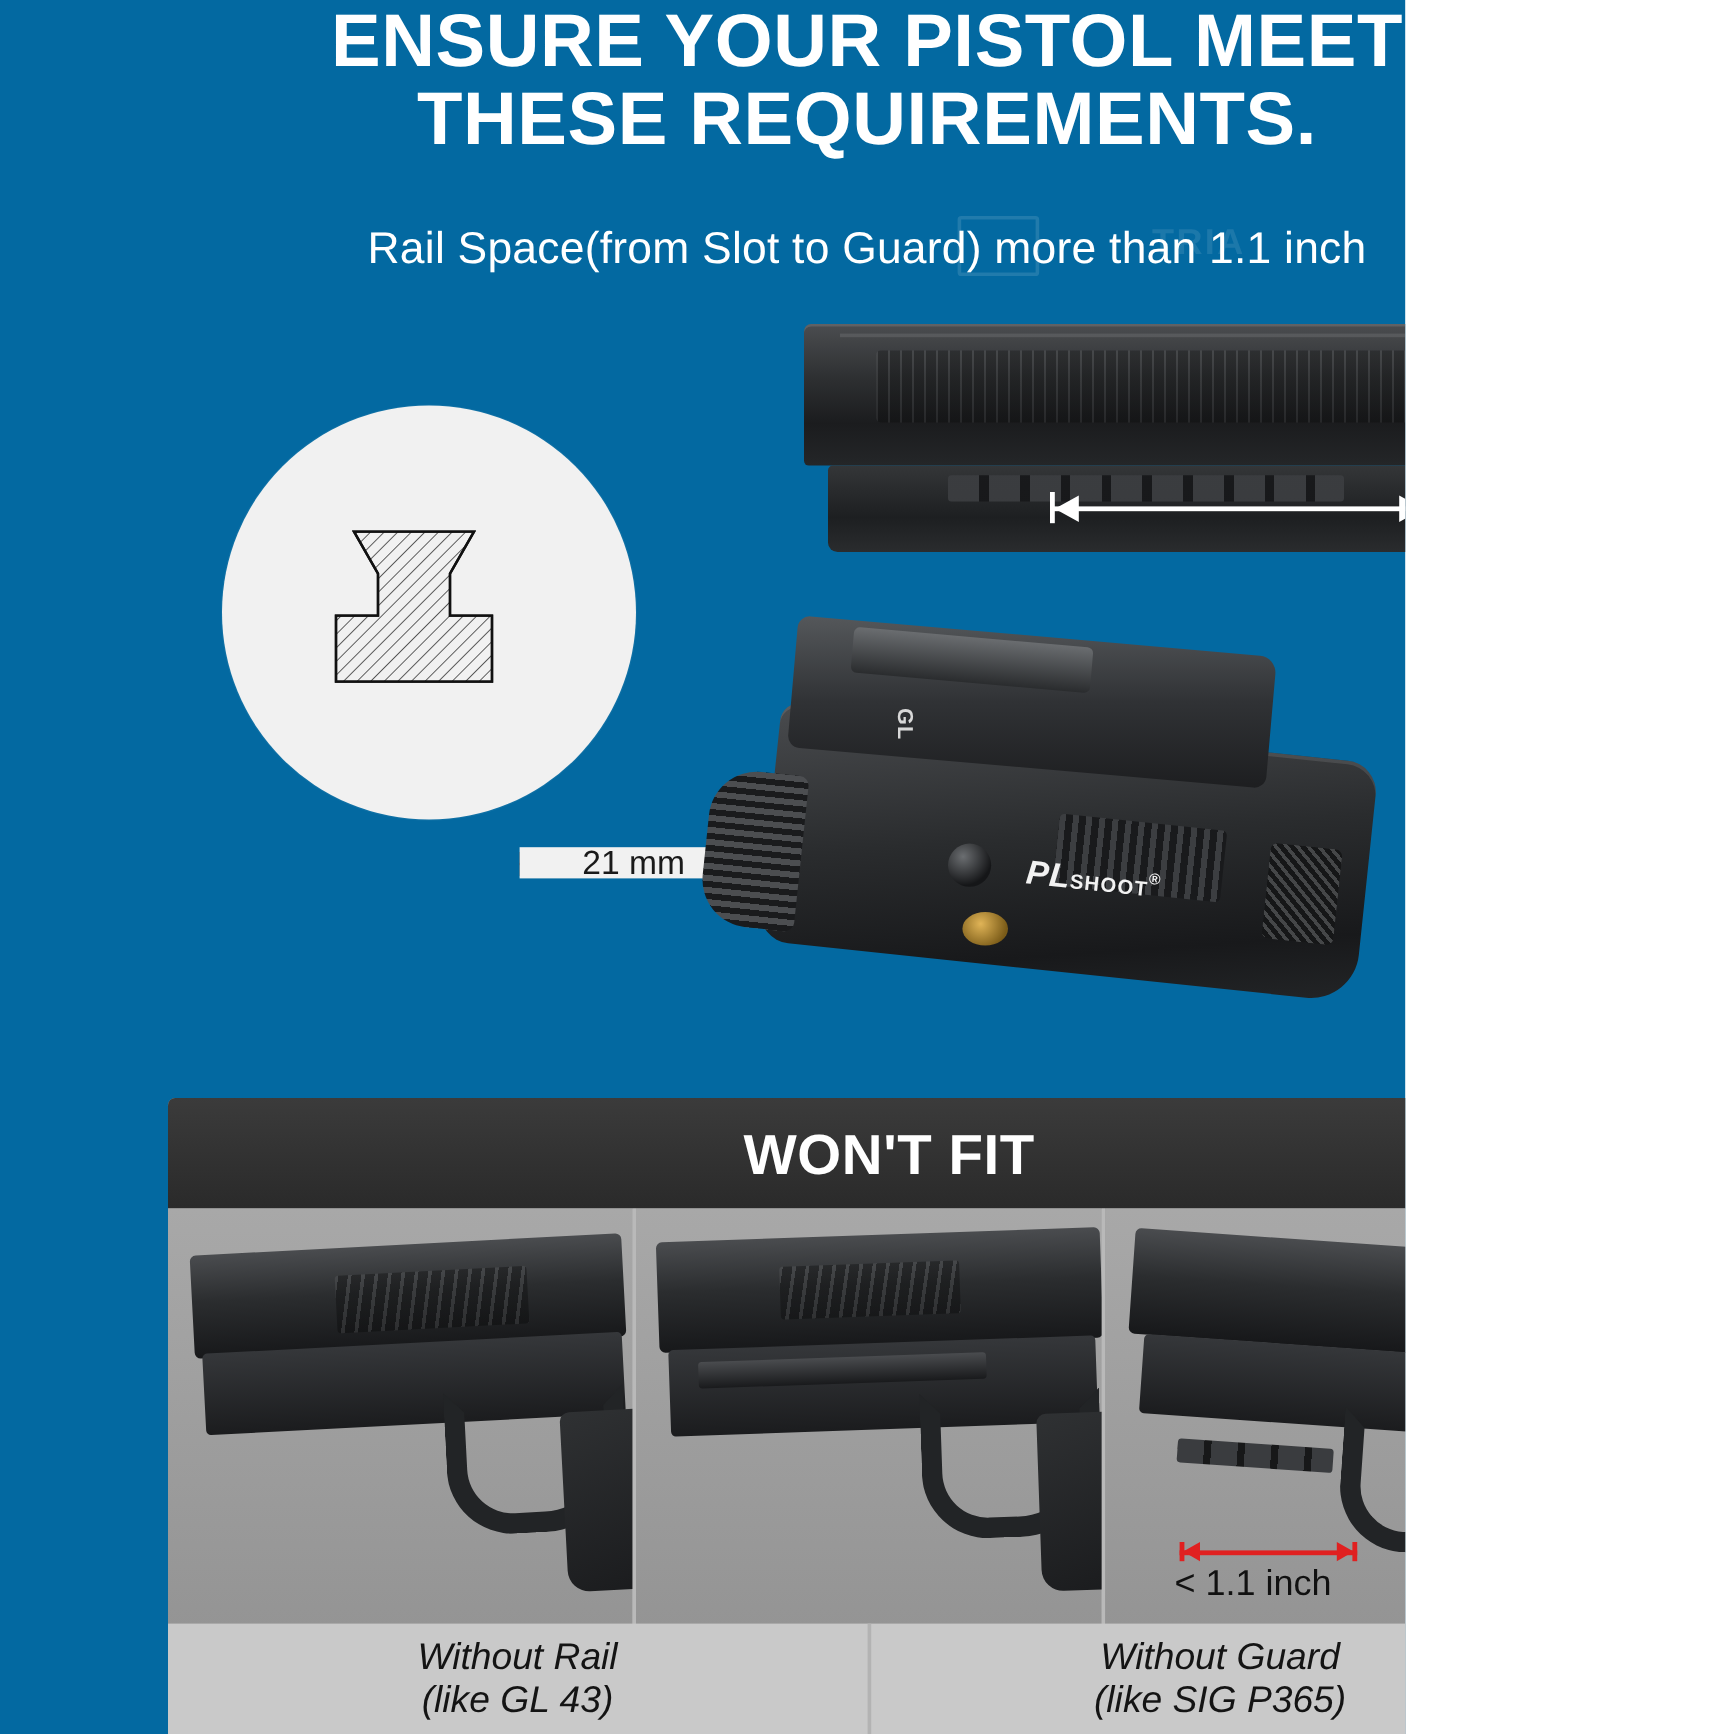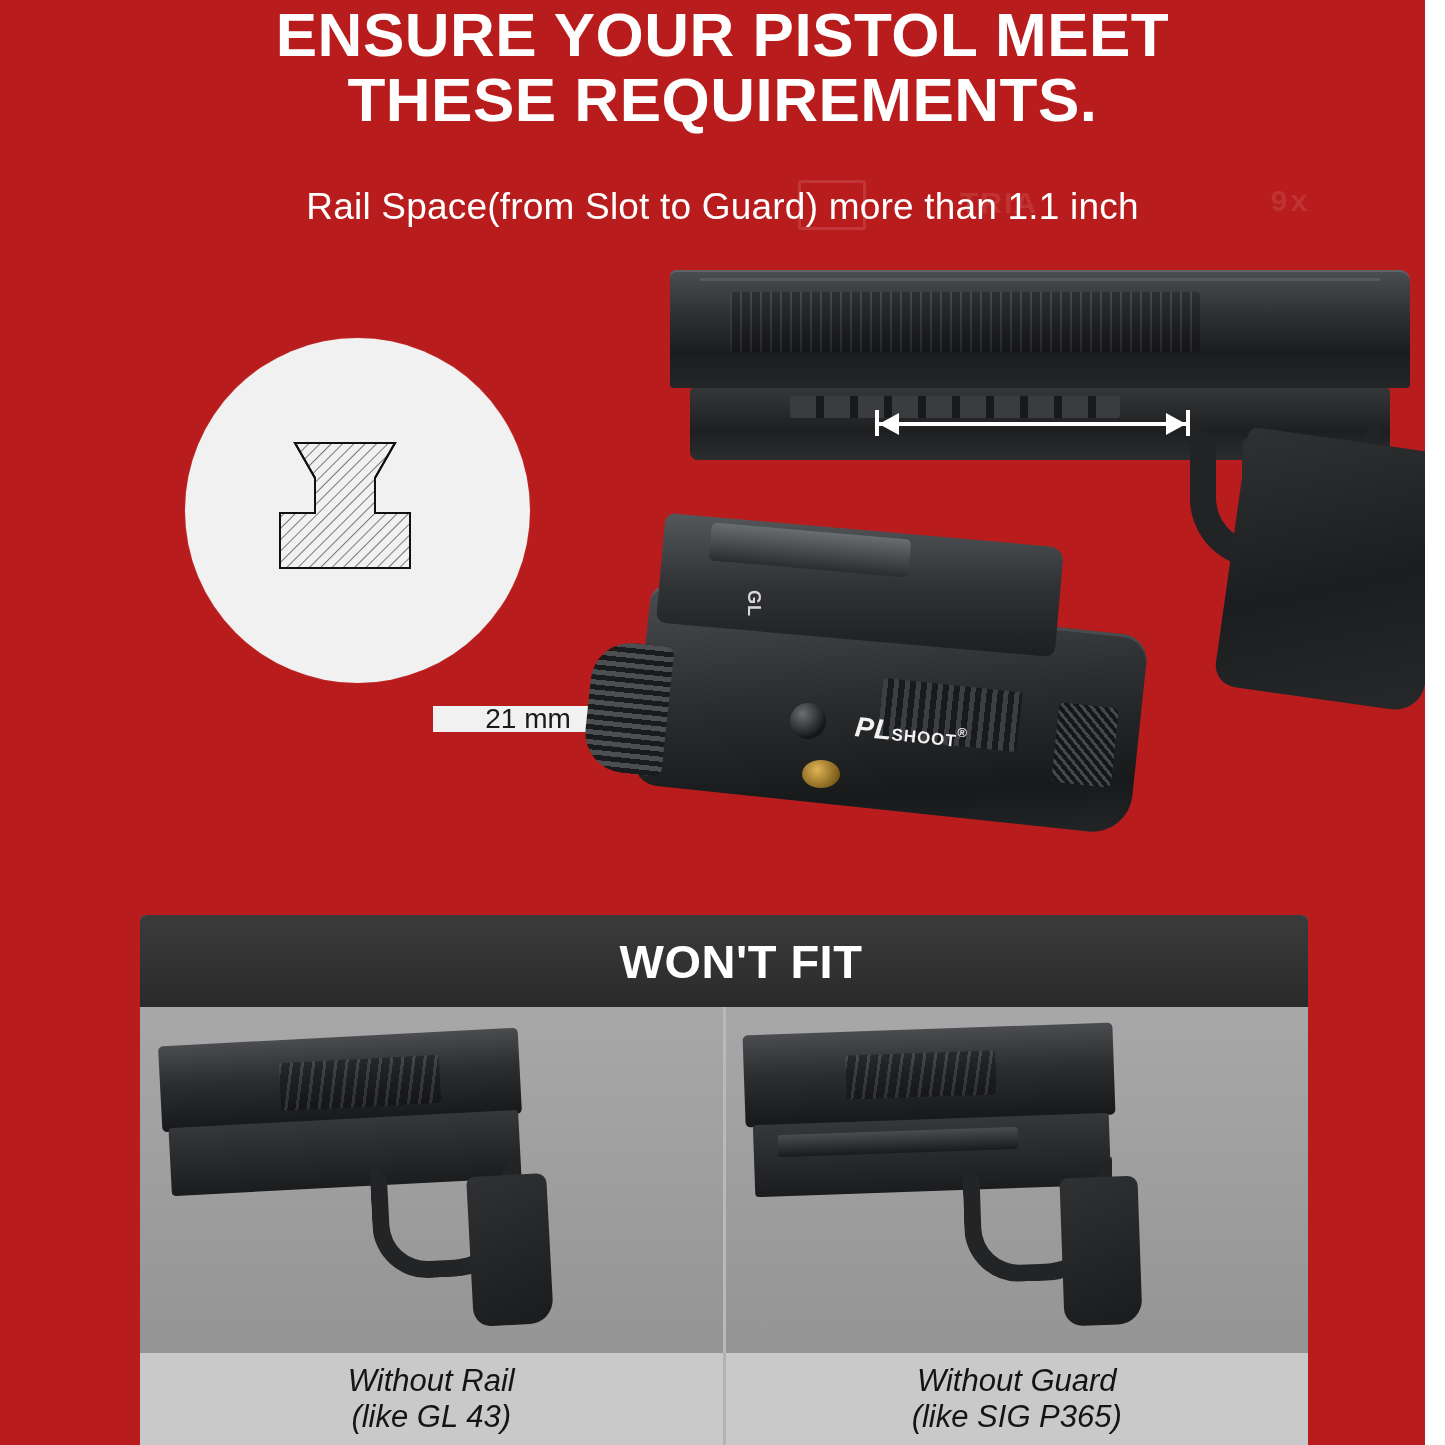--- a/index.html
+++ b/index.html
@@ -8,23 +8,23 @@
     background: #ffffff;
   }
   body {
     width: 1445px;
     height: 1445px;
     font-family: "Liberation Sans", sans-serif;
     overflow: hidden;
   }
   #page {
     position: relative;
-    width: 1425px;
+    width: 1171px;
     height: 1445px;
-    background: #b91c1c;
+    background: #0369a1;
     overflow: hidden;
   }
 
   
   .headline {
     position: absolute;
     left: 0;
     top: 0;
     width: 1445px;
     text-align: center;
@@ -624,20 +624,41 @@
           <div class="mg-rail" style="left:52px; top:124px; width:240px; height:22px; background:linear-gradient(180deg,#4a4c4f,#191a1c); transform:rotate(-2deg);"></div>
           <div class="mg-guard" style="left:238px; top:152px; width:150px; height:122px; transform:rotate(-2deg);"></div>
           <div class="mg-grip" style="left:336px; top:170px; width:78px; height:148px; transform:rotate(-2deg);"></div>
         </div>
         <div class="x-mark">
             <span></span>
             <span></span>
           </div>
       </div>
 
+      <div class="wf-cell">
+        <div class="mini-gun">
+          <div class="mg-slide" style="left:22px; top:28px; width:340px; height:88px; transform:rotate(4deg);"></div>
+          <div class="mg-frame" style="left:30px; top:116px; width:330px; height:66px; transform:rotate(4deg);"></div>
+          <div class="mg-rail" style="left:60px; top:196px; width:130px; height:20px; transform:rotate(4deg);"></div>
+          <div class="mg-guard" style="left:196px; top:170px; width:148px; height:118px; transform:rotate(4deg);"></div>
+          <div class="mg-grip" style="left:292px; top:188px; width:78px; height:142px; transform:rotate(4deg);"></div>
+        </div>
+        <div class="small-dim">
+          <div class="cap-l"></div>
+          <div class="bar"></div>
+          <div class="head-l"></div>
+          <div class="head-r"></div>
+          <div class="cap-r"></div>
+        </div>
+        <div class="small-dim-label">&lt; 1.1 inch</div>
+        <div class="x-mark">
+            <span></span>
+            <span></span>
+          </div>
+      </div>
 
     </div>
   </div>
 
   <div class="wf-captions">
     <div class="wf-cap">
       <div>Without Rail</div>
       <div>(like GL 43)</div>
     </div>
     <div class="wf-cap">

